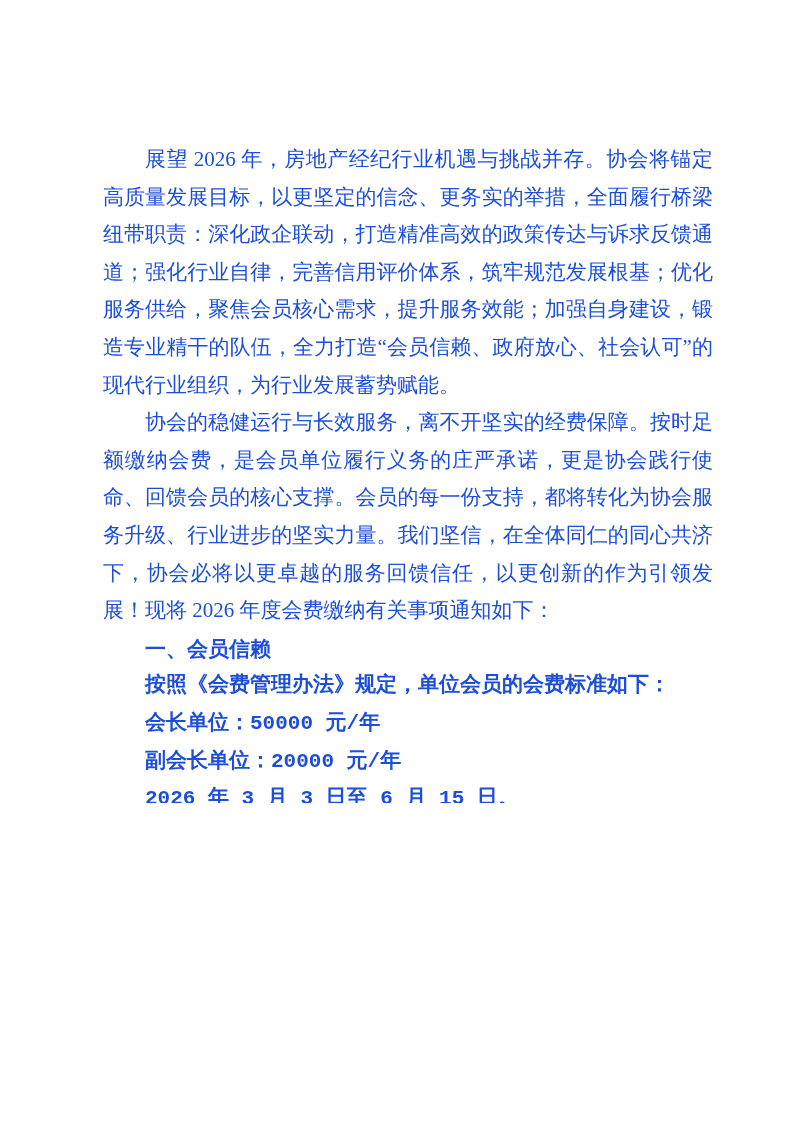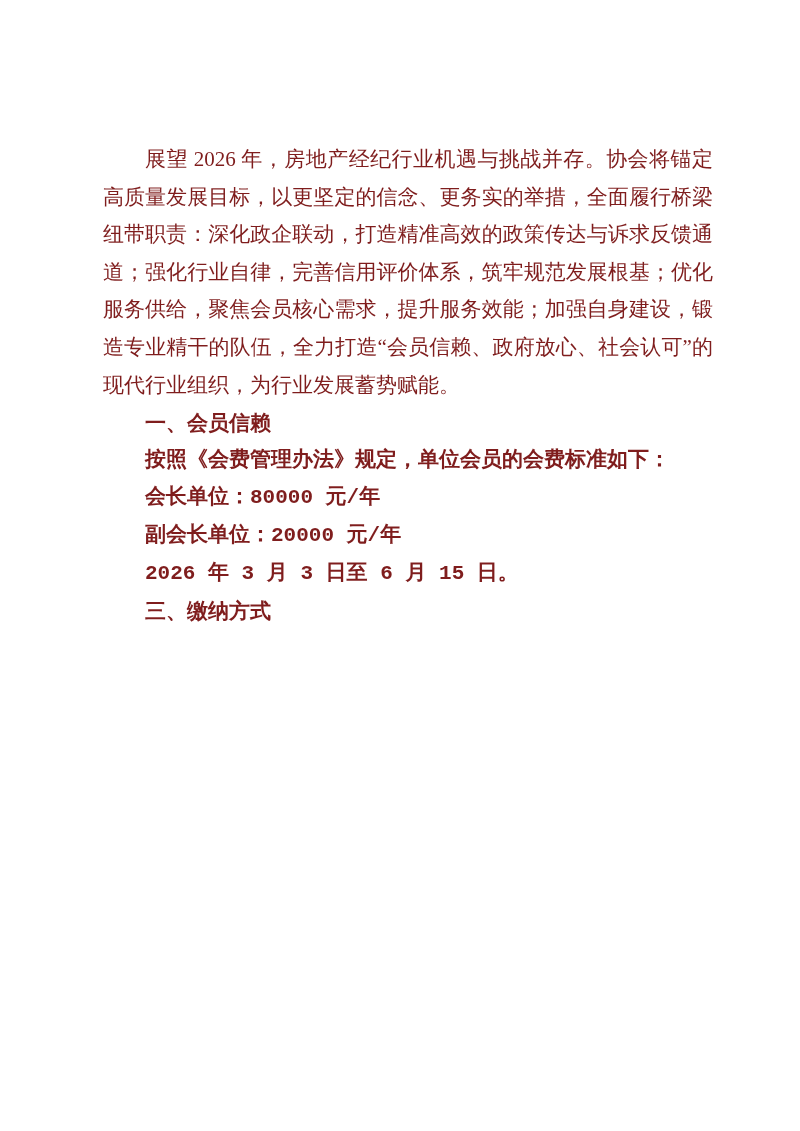--- a/index.html
+++ b/index.html
@@ -6,21 +6,21 @@
     margin: 0;
     padding: 0;
     background: #ffffff;
   }
   .page {
     position: relative;
     width: 800px;
     height: 803px;
     background: #ffffff;
     overflow: hidden;
-    color: #7f1d1d;
+    color: #1d4ed8;
     font-family: "Liberation Serif", "DejaVu Serif", serif;
   }
   .doc-body {
     position: absolute;
     left: 103px;
     top: 141px;
     width: 610px;
   }
   .doc-body p {
     margin: 0;
@@ -43,20 +43,21 @@
     font-weight: bold;
     text-indent: 2em;
   }
 </style>
 </head>
 <body>
 
 <div class="page">
   <div class="doc-body">
     <p class="body-para">展望 2026 年，房地产经纪行业机遇与挑战并存。协会将锚定高质量发展目标，以更坚定的信念、更务实的举措，全面履行桥梁纽带职责：深化政企联动，打造精准高效的政策传达与诉求反馈通道；强化行业自律，完善信用评价体系，筑牢规范发展根基；优化服务供给，聚焦会员核心需求，提升服务效能；加强自身建设，锻造专业精干的队伍，全力打造“会员信赖、政府放心、社会认可”的现代行业组织，为行业发展蓄势赋能。</p>
+    <p class="body-para">协会的稳健运行与长效服务，离不开坚实的经费保障。按时足额缴纳会费，是会员单位履行义务的庄严承诺，更是协会践行使命、回馈会员的核心支撑。会员的每一份支持，都将转化为协会服务升级、行业进步的坚实力量。我们坚信，在全体同仁的同心共济下，协会必将以更卓越的服务回馈信任，以更创新的作为引领发展！现将 2026 年度会费缴纳有关事项通知如下：</p>
     <p class="section-heading">一、会员信赖</p>
     <p class="bold-line">按照《会费管理办法》规定，单位会员的会费标准如下：</p>
-    <p class="bold-line">会长单位：80000 元/年</p>
+    <p class="bold-line">会长单位：50000 元/年</p>
     <p class="bold-line">副会长单位：20000 元/年</p>
     <p class="bold-line">2026 年 3 月 3 日至 6 月 15 日。</p>
     <p class="section-heading">三、缴纳方式</p>
   </div>
 </div>
 
 </body></html>

